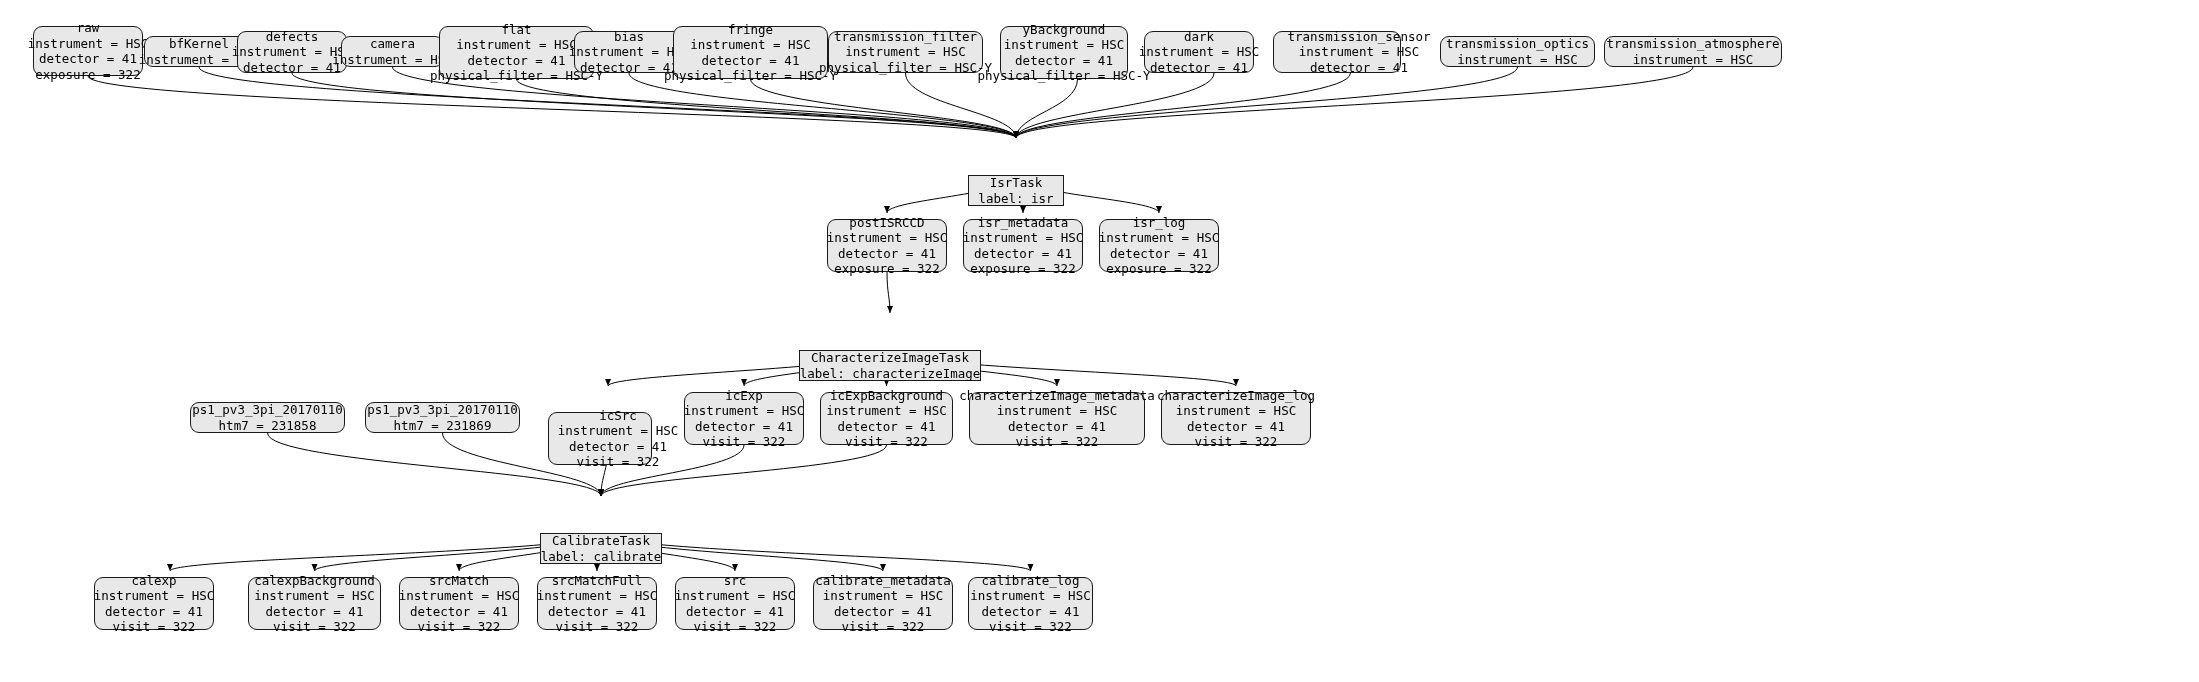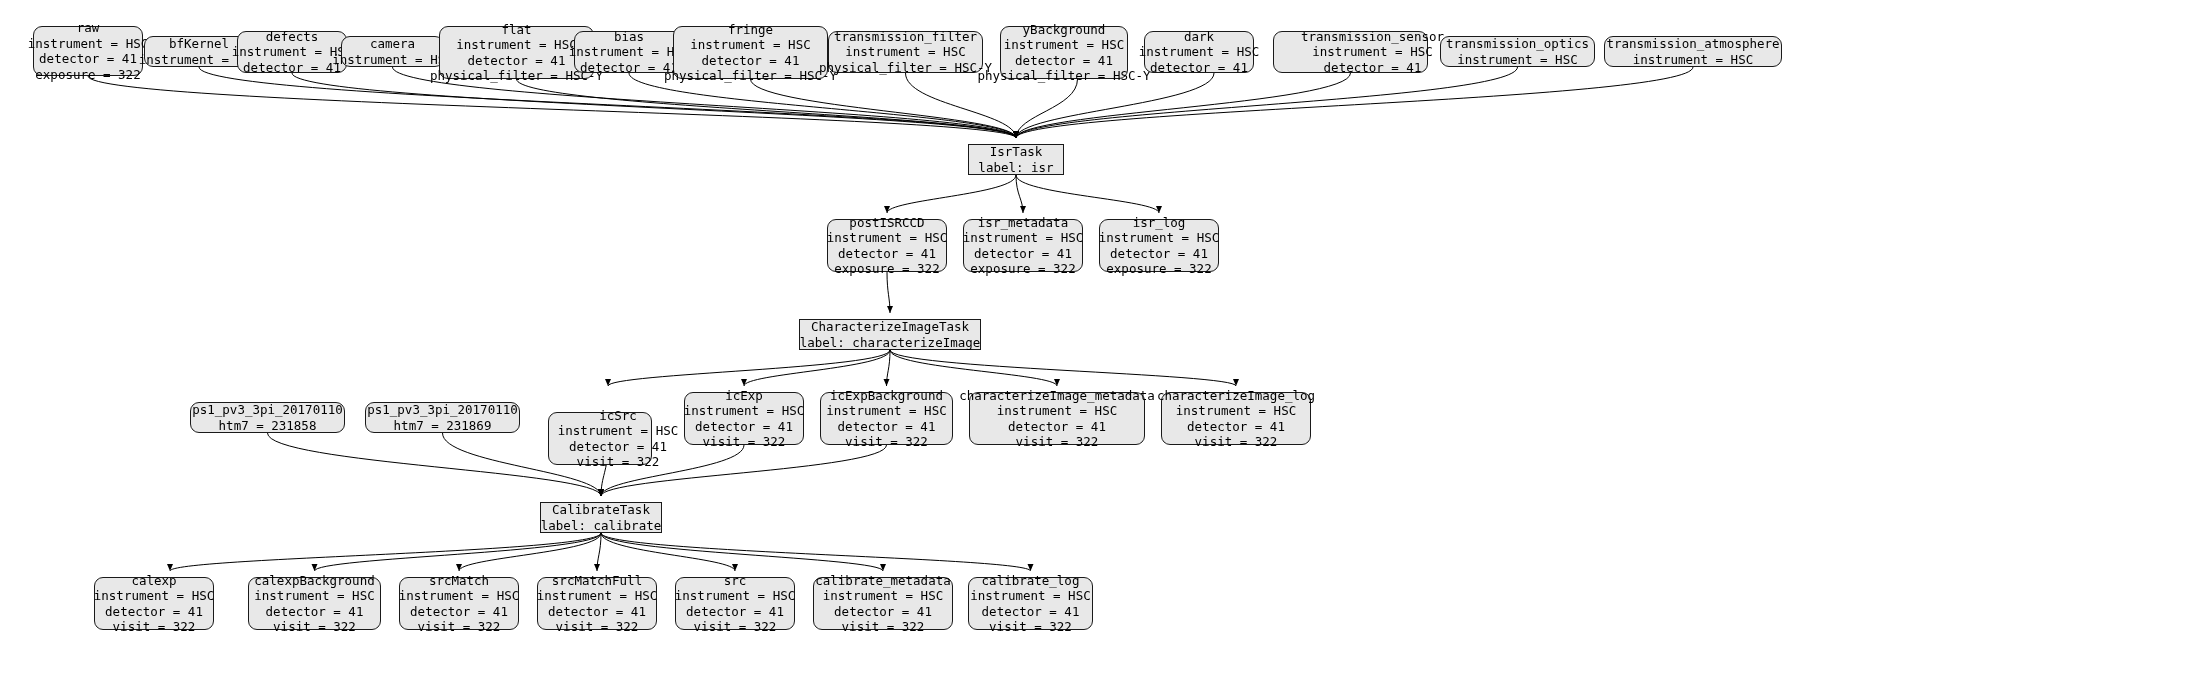--- a/index.html
+++ b/index.html
@@ -38,20 +38,21 @@
     color: #000000;
     font-size: 12.5px;
     line-height: 15.5px;
     white-space: pre;
   }
   .node.dataset {
     border-radius: 9px;
   }
   .node.task {
     border-radius: 0;
+    margin-top: 31px;
   }
   .node .line {
     display: block;
   }
   .node .title {
     font-weight: normal;
   }
 </style>
 </head>
 <body>
@@ -104,21 +105,21 @@
       <div class="node dataset" style="left: 33px; top: 26px; width: 110px; height: 50px;"><span class="line title">raw</span><span class="line">instrument = HSC</span><span class="line">detector = 41</span><span class="line">exposure = 322</span></div>
       <div class="node dataset" style="left: 144px; top: 36px; width: 110px; height: 31px;"><span class="line title">bfKernel</span><span class="line">instrument = HSC</span></div>
       <div class="node dataset" style="left: 237px; top: 31px; width: 110px; height: 42px;"><span class="line title">defects</span><span class="line">instrument = HSC</span><span class="line">detector = 41</span></div>
       <div class="node dataset" style="left: 341px; top: 36px; width: 103px; height: 31px;"><span class="line title">camera</span><span class="line">instrument = HSC</span></div>
       <div class="node dataset" style="left: 439px; top: 26px; width: 155px; height: 53px;"><span class="line title">flat</span><span class="line">instrument = HSC</span><span class="line">detector = 41</span><span class="line">physical_filter = HSC-Y</span></div>
       <div class="node dataset" style="left: 574px; top: 31px; width: 110px; height: 42px;"><span class="line title">bias</span><span class="line">instrument = HSC</span><span class="line">detector = 41</span></div>
       <div class="node dataset" style="left: 673px; top: 26px; width: 155px; height: 53px;"><span class="line title">fringe</span><span class="line">instrument = HSC</span><span class="line">detector = 41</span><span class="line">physical_filter = HSC-Y</span></div>
       <div class="node dataset" style="left: 828px; top: 31px; width: 155px; height: 42px;"><span class="line title">transmission_filter</span><span class="line">instrument = HSC</span><span class="line">physical_filter = HSC-Y</span></div>
       <div class="node dataset" style="left: 1000px; top: 26px; width: 128px; height: 53px;"><span class="line title">yBackground</span><span class="line">instrument = HSC</span><span class="line">detector = 41</span><span class="line">physical_filter = HSC-Y</span></div>
       <div class="node dataset" style="left: 1144px; top: 31px; width: 110px; height: 42px;"><span class="line title">dark</span><span class="line">instrument = HSC</span><span class="line">detector = 41</span></div>
-      <div class="node dataset" style="left: 1273px; top: 31px; width: 155px; height: 42px; padding-left: 44px;"><span class="line title">transmission_sensor</span><span class="line">instrument = HSC</span><span class="line">detector = 41</span></div>
+      <div class="node dataset" style="left: 1273px; top: 31px; width: 128px; height: 42px; padding-left: 44px;"><span class="line title">transmission_sensor</span><span class="line">instrument = HSC</span><span class="line">detector = 41</span></div>
       <div class="node dataset" style="left: 1440px; top: 36px; width: 155px; height: 31px;"><span class="line title">transmission_optics</span><span class="line">instrument = HSC</span></div>
       <div class="node dataset" style="left: 1604px; top: 36px; width: 178px; height: 31px;"><span class="line title">transmission_atmosphere</span><span class="line">instrument = HSC</span></div>
       <div class="node task" style="left: 968px; top: 144px; width: 96px; height: 31px;"><span class="line title">IsrTask</span><span class="line">label: isr</span></div>
       <div class="node dataset" style="left: 827px; top: 219px; width: 120px; height: 53px;"><span class="line title">postISRCCD</span><span class="line">instrument = HSC</span><span class="line">detector = 41</span><span class="line">exposure = 322</span></div>
       <div class="node dataset" style="left: 963px; top: 219px; width: 120px; height: 53px;"><span class="line title">isr_metadata</span><span class="line">instrument = HSC</span><span class="line">detector = 41</span><span class="line">exposure = 322</span></div>
       <div class="node dataset" style="left: 1099px; top: 219px; width: 120px; height: 53px;"><span class="line title">isr_log</span><span class="line">instrument = HSC</span><span class="line">detector = 41</span><span class="line">exposure = 322</span></div>
       <div class="node task" style="left: 799px; top: 319px; width: 182px; height: 31px;"><span class="line title">CharacterizeImageTask</span><span class="line">label: characterizeImage</span></div>
       <div class="node dataset" style="left: 548px; top: 412px; width: 104px; height: 53px; padding-left: 36px;"><span class="line title">icSrc</span><span class="line">instrument = HSC</span><span class="line">detector = 41</span><span class="line">visit = 322</span></div>
       <div class="node dataset" style="left: 684px; top: 392px; width: 120px; height: 53px;"><span class="line title">icExp</span><span class="line">instrument = HSC</span><span class="line">detector = 41</span><span class="line">visit = 322</span></div>
       <div class="node dataset" style="left: 820px; top: 392px; width: 133px; height: 53px;"><span class="line title">icExpBackground</span><span class="line">instrument = HSC</span><span class="line">detector = 41</span><span class="line">visit = 322</span></div>

